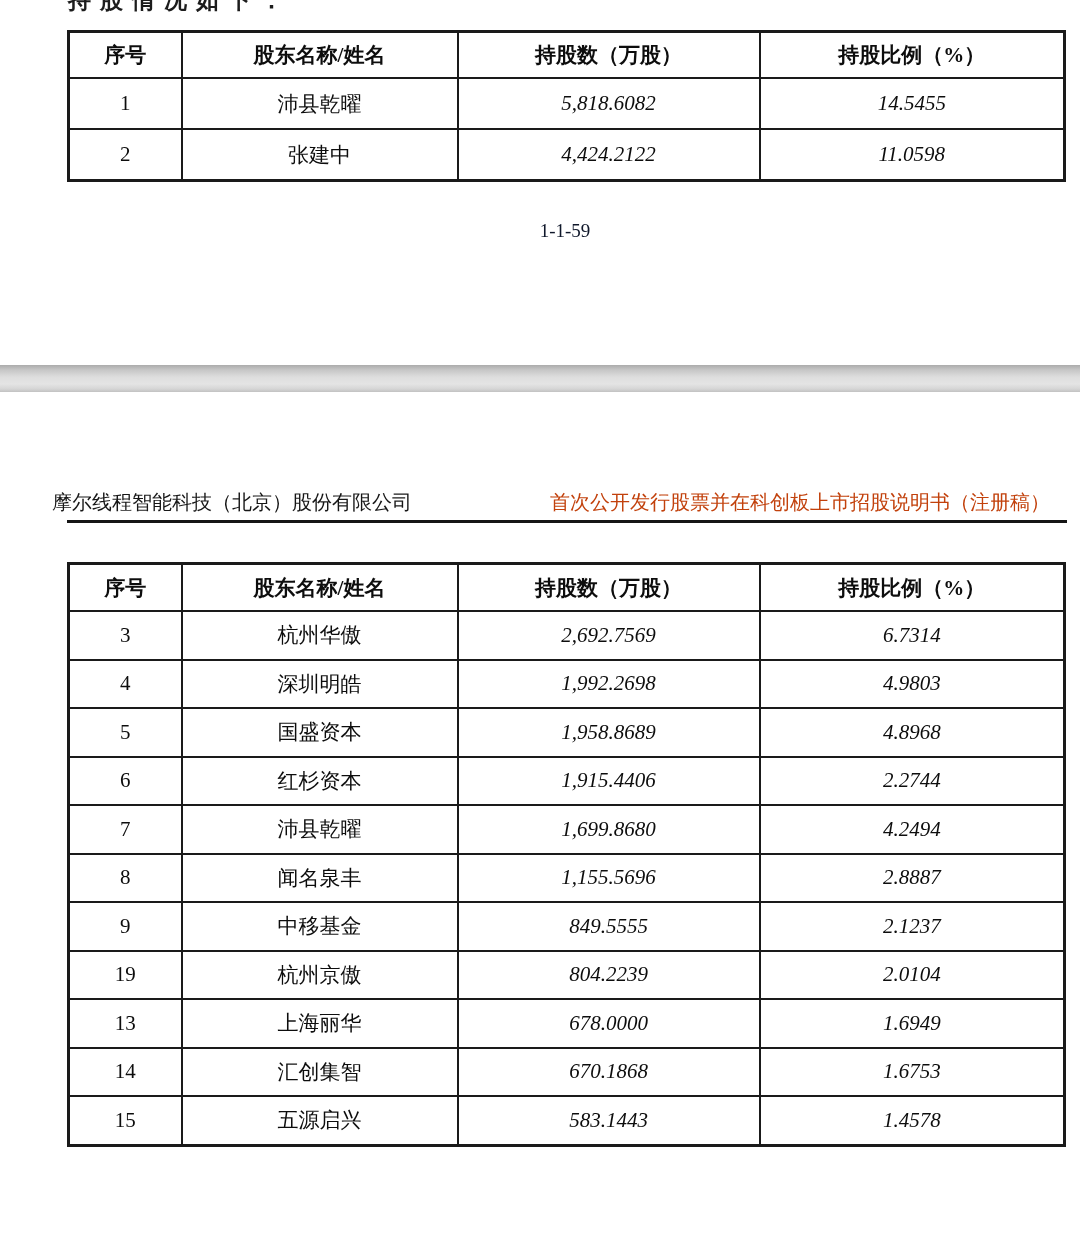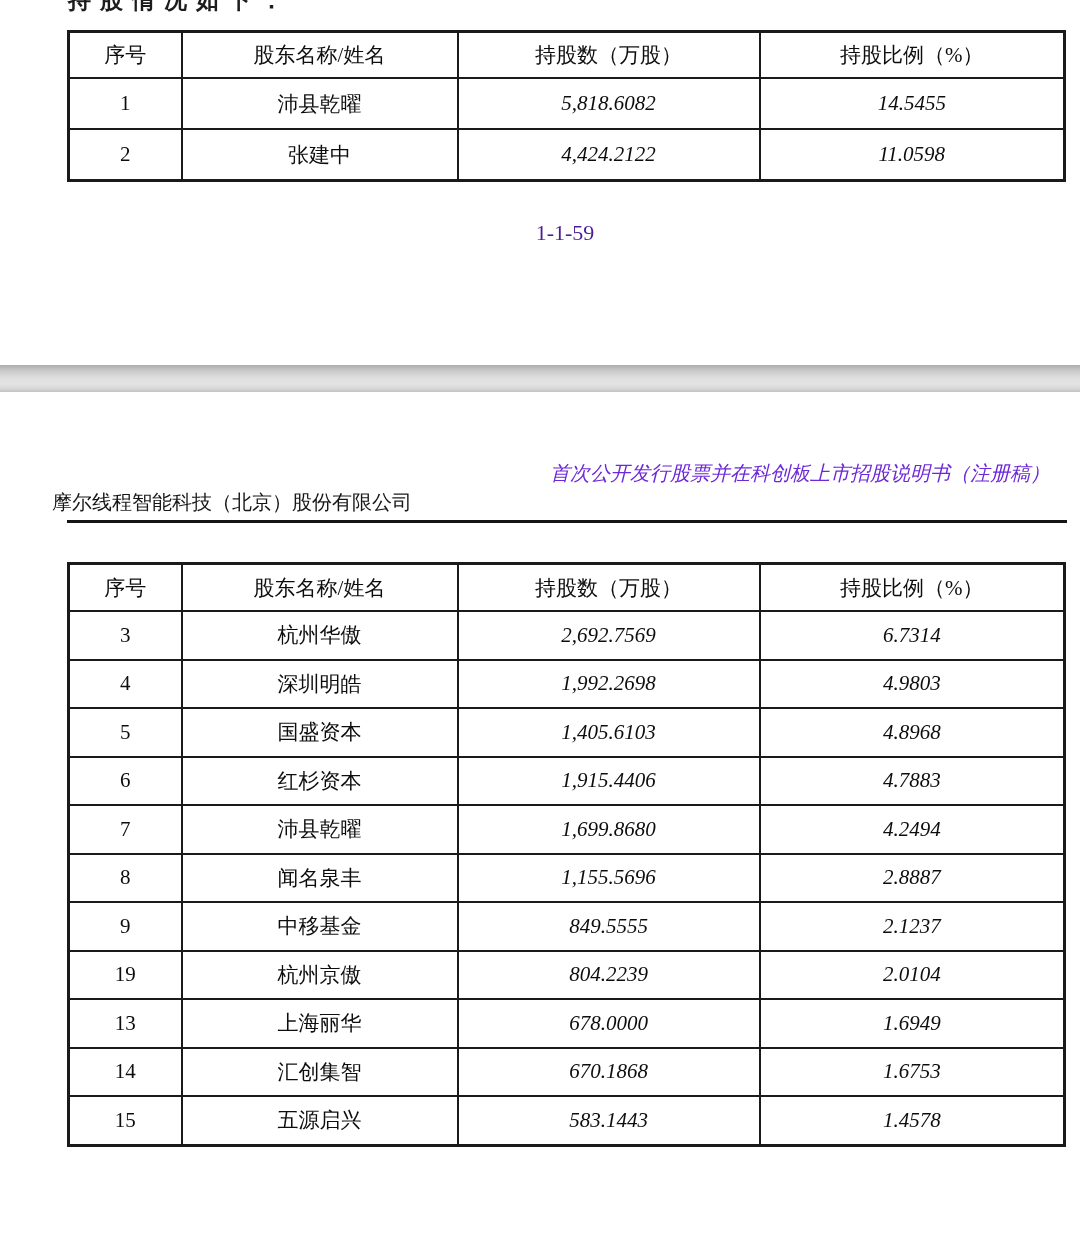--- a/index.html
+++ b/index.html
@@ -33,57 +33,56 @@
   }
   .shtable th,.shtable td{
     border:2px solid #1a1a1a;
     font-size:21px;
     text-align:center;
     vertical-align:middle;
     padding:0;
     overflow:hidden;
     white-space:nowrap;
   }
-  .shtable th{font-weight:400;}
+  .shtable th{font-weight:700;}
   .c-num{text-align:right;padding-right:15px;font-style:italic;}
   .t1{top:30px;}
   .t1 th{height:44px;}
   .t1 td{height:49px;}
   .t2{top:562px;}
   .t2 th{height:45px;}
   .t2 td{height:46.5px;}
   
   .pagenum{
     position:absolute;
     left:67px;top:220px;width:996px;
     text-align:center;
-    font-size:22px;
-    color:#4c1d95;
+    font-size:19px;
+    color:#0f172a;
   }
   
   .page-gap{
     position:absolute;
     left:0;top:365px;width:1080px;height:27px;
     background:linear-gradient(180deg,#ababab 0%,#c6c6c6 18%,#dedede 45%,#e4e4e4 70%,#d6d6d6 88%,#c2c2c2 100%);
   }
   
   .hdr-left{
     position:absolute;
     left:52px;top:489px;
     font-size:20px;
     color:#161616;
     white-space:nowrap;
   }
   .hdr-right{
     position:absolute;
-    right:30px;top:460px;
+    right:30px;top:489px;
     font-size:20px;
-    color:#6d28d9;
-    white-space:nowrap;
-    font-style:italic;
+    color:#c2410c;
+    white-space:nowrap;
   }
   .hdr-rule{
     position:absolute;
     left:67px;top:520px;
     width:1000px;height:3px;
     background:#151515;
   }
 </style>
 </head>
 <body>
@@ -155,28 +154,28 @@
       </tr>
       <tr>
         <td>4</td>
         <td>深圳明皓</td>
         <td class="c-num">1,992.2698</td>
         <td class="c-num">4.9803</td>
       </tr>
       <tr>
         <td>5</td>
         <td>国盛资本</td>
-        <td class="c-num">1,405.6103</td>
+        <td class="c-num">1,958.8689</td>
         <td class="c-num">4.8968</td>
       </tr>
       <tr>
         <td>6</td>
         <td>红杉资本</td>
         <td class="c-num">1,915.4406</td>
-        <td class="c-num">4.7883</td>
+        <td class="c-num">2.2744</td>
       </tr>
       <tr>
         <td>7</td>
         <td>沛县乾曜</td>
         <td class="c-num">1,699.8680</td>
         <td class="c-num">4.2494</td>
       </tr>
       <tr>
         <td>8</td>
         <td>闻名泉丰</td>

